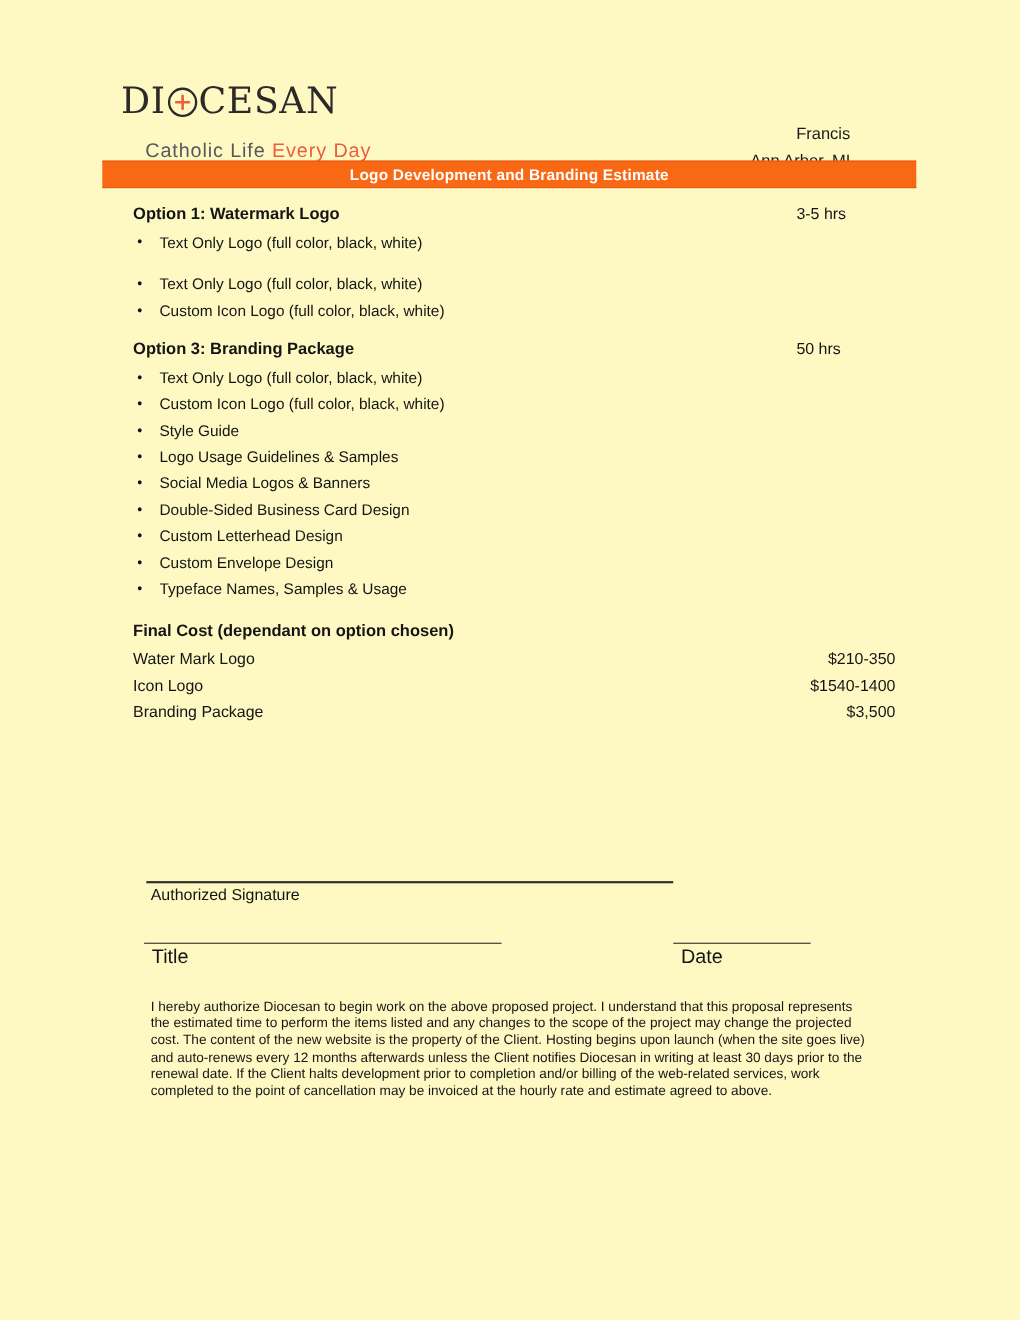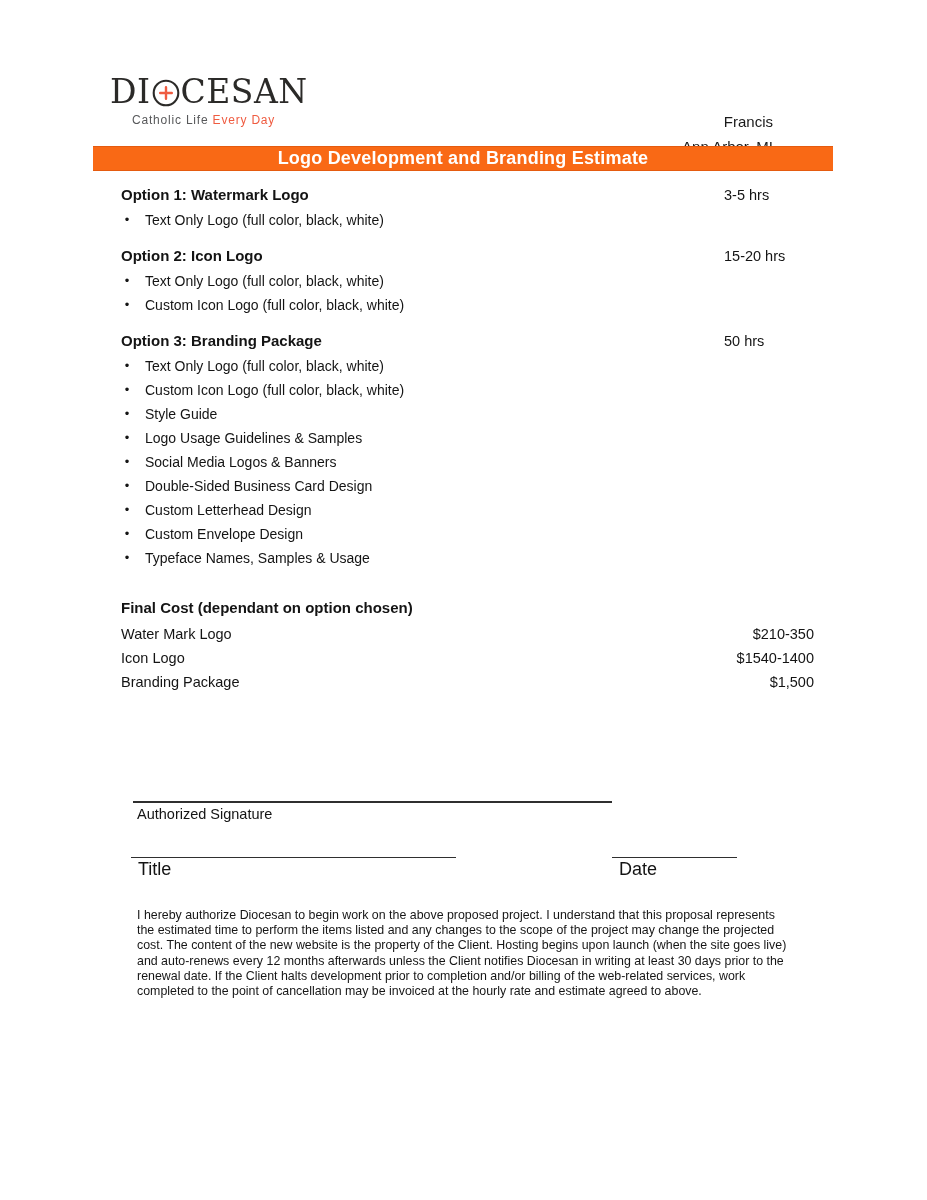--- a/index.html
+++ b/index.html
@@ -1,20 +1,20 @@
 <!DOCTYPE html>
 <html><head>
 <meta charset="utf-8">
 <style>
   html, body { margin: 0; padding: 0; background: #e8e8e8; }
   .page {
     position: relative;
     width: 927px;
     height: 1200px;
-    background: #ffffff;
+    background: #fef9c3;
     margin: 0 auto;
     font-family: "Liberation Sans", sans-serif;
     color: #141414;
     overflow: hidden;
     text-decoration: underline;
   }
 
   
   .logo-block { position: absolute; left: 110px; top: 76px; }
   .logo-word {
@@ -22,23 +22,23 @@
     font-size: 33px;
     line-height: 32px;
     letter-spacing: 0.5px;
     color: #2b2a28;
     display: flex;
     align-items: center;
     white-space: nowrap;
   }
   .logo-o { display: inline-flex; margin: 0 1px; position: relative; top: 1px; }
   .logo-tagline {
-    margin-top: 5px;
+    margin-top: 19px;
     padding-left: 22px;
-    font-size: 12px;
+    font-size: 18px;
     letter-spacing: 0.8px;
     color: #57585a;
     white-space: nowrap;
   }
   .logo-tagline .accent { color: #ef5b40; }
 
   .client-block {
     position: absolute;
     right: 154px;
     top: 84px;
@@ -60,21 +60,21 @@
     border-top: 1px solid #e55b0f;
     border-bottom: 1px solid #e55b0f;
     box-sizing: border-box;
     display: flex;
     align-items: center;
     justify-content: center;
   }
   .banner-title {
     color: #ffffff;
     font-weight: bold;
-    font-size: 18px;
+    font-size: 14px;
     letter-spacing: 0.2px;
   }
 
   
   .content { position: absolute; left: 121px; top: 178px; width: 693px; }
   .opt { margin-top: 14px; }
   .opt:first-child { margin-top: 7px; }
   .opt-row { position: relative; line-height: 20px; }
   .opt-title { font-weight: bold; font-size: 15px; }
   .opt-hours { position: absolute; left: 603px; top: 0; font-size: 14.5px; font-weight: normal; white-space: nowrap; }
@@ -94,21 +94,21 @@
     margin-top: -6px;
     width: 12px;
     text-align: center;
     font-size: 13px;
     line-height: 12px;
     color: #141414;
   }
   li .li-text { padding-left: 0; }
 
   
-  .final-cost { margin-top: 28px; }
+  .final-cost { margin-top: 17px; }
   .fc-heading { font-weight: bold; font-size: 15px; line-height: 20px; }
   .fc-rows { margin-top: 4px; }
   .fc-row {
     display: flex;
     justify-content: space-between;
     align-items: center;
     height: 24px;
     font-size: 14.5px;
   }
   .fc-price { text-align: right; }
@@ -171,21 +171,20 @@
         <div class="opt">
           <div class="opt-row"><span class="opt-title">Option 1: Watermark Logo</span><span class="opt-hours">3-5 hrs</span></div>
           <ul class="opt-items">
             <li>
               <span class="dot">•</span>
               <span class="li-text">Text Only Logo (full color, black, white)</span>
             </li>
           </ul>
         </div>
         <div class="opt">
-          <div class="opt-row"><span class="opt-title">Option 2: Icon Logo</span><span class="opt-hours">15-20 hrs</span></div>
           <ul class="opt-items">
             <li>
               <span class="dot">•</span>
               <span class="li-text">Text Only Logo (full color, black, white)</span>
             </li>
             <li>
               <span class="dot">•</span>
               <span class="li-text">Custom Icon Logo (full color, black, white)</span>
             </li>
           </ul>
@@ -239,21 +238,21 @@
           <div class="fc-row">
             <span class="fc-label">Water Mark Logo</span>
             <span class="fc-price">$210-350</span>
           </div>
           <div class="fc-row">
             <span class="fc-label">Icon Logo</span>
             <span class="fc-price">$1540-1400</span>
           </div>
           <div class="fc-row">
             <span class="fc-label">Branding Package</span>
-            <span class="fc-price">$1,500</span>
+            <span class="fc-price">$3,500</span>
           </div>
         </div>
     </div>
   </div>
 
   <div class="sig-block">
     <div class="sig-rule"></div>
     <div class="sig-label">Authorized Signature</div>
   </div>
 

